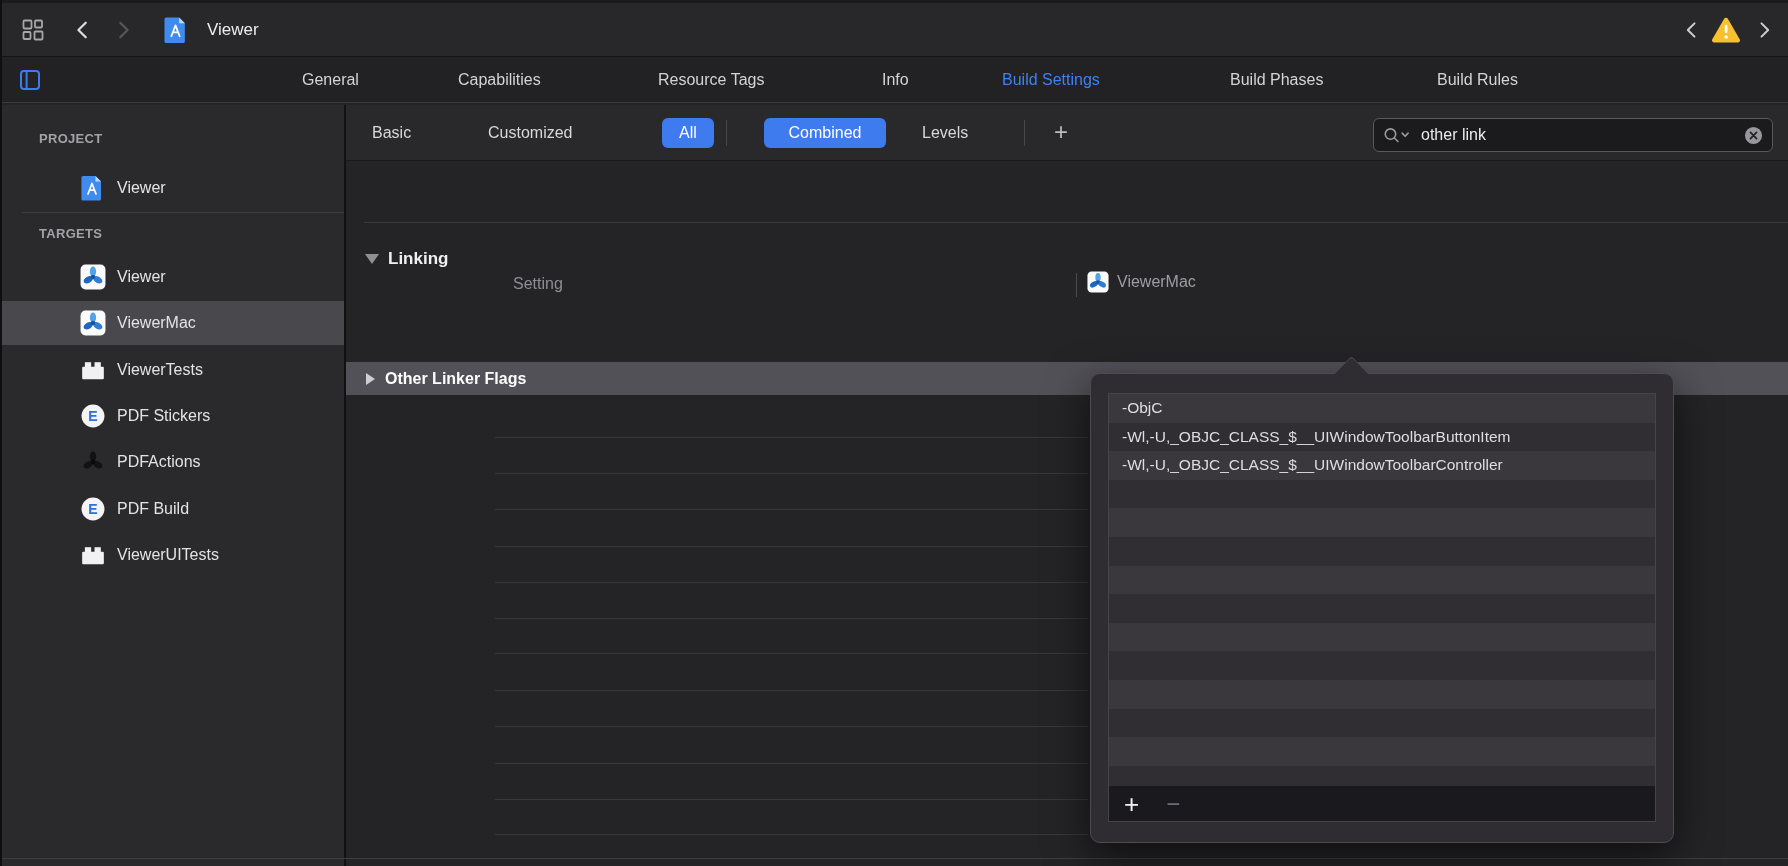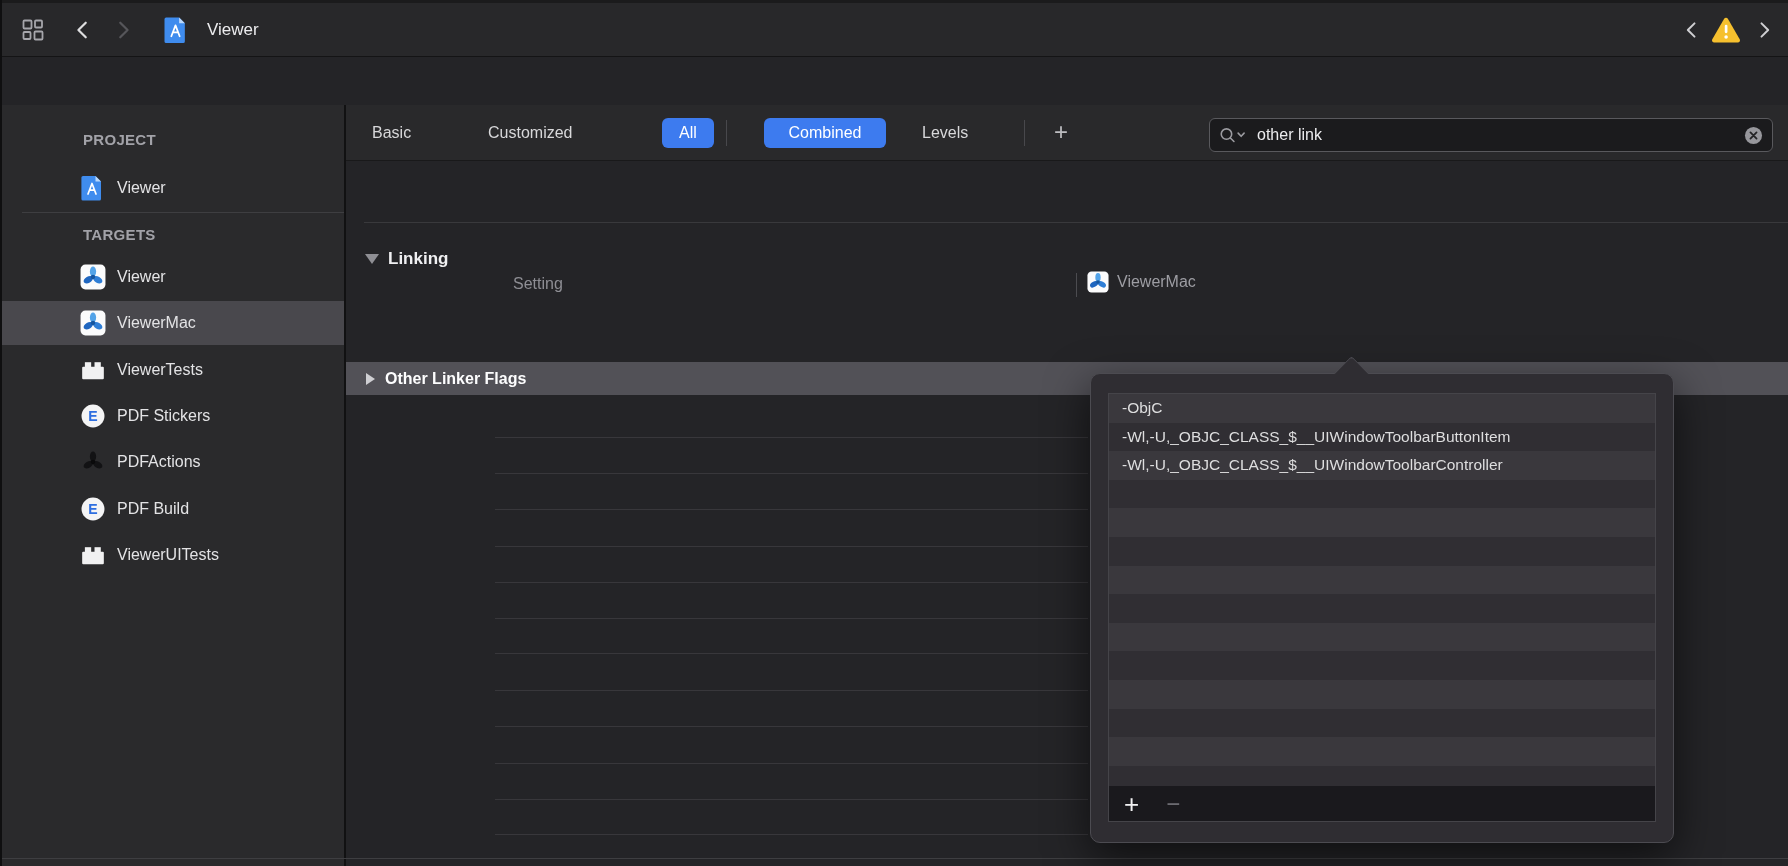--- a/index.html
+++ b/index.html
@@ -34,41 +34,41 @@
     font-size:16px; color:#d4d4d7; white-space:nowrap; cursor:default;
   }
   .tab.active { color:#3d82f2; }
 
   
   .body-row { position:absolute; top:105px; left:0; right:0; bottom:0; display:flex; }
   .sidebar {
     position:relative; width:344px; flex:none;
     background:#2a2a2c; border-right:2px solid #111112;
   }
-  .side-header { position:absolute; left:37px; font-size:15px; font-weight:bold; color:#a2a2a8; letter-spacing:.3px;margin-left:44px; }
+  .side-header { position:absolute; left:37px; font-size:13px; font-weight:bold; color:#a2a2a8; letter-spacing:.3px; }
   .side-item { position:absolute; left:0; right:0; height:40px; display:flex; align-items:center; padding-left:78px; gap:11px; font-size:16px; color:#e3e3e5; }
   .side-item.selected { height:44px; background:#49484d; }
   .side-item .ic { width:26px; height:26px; flex:none; display:flex; }
   .side-sep { position:absolute; left:20px; right:0; border-top:1px solid #3e3e41; }
 
   
   .content { position:relative; flex:1; background:#242427; }
   .filterbar {
     position:relative; height:56px; background:#29292b;
     border-bottom:1px solid #19191a;
   }
   .fitem { position:absolute; top:0; height:56px; line-height:56px; font-size:16px; color:#d8d8da; white-space:nowrap; }
   .fpill {
     position:absolute; top:13px; height:30px; line-height:30px; text-align:center;
     background:#3d7bef; color:#fff; border-radius:6px; font-size:16px;margin-left:20px;
   }
   .fsep { position:absolute; top:15px; width:1px; height:26px; background:#48484c; }
   .fplus { position:absolute; top:0; height:56px; line-height:54px; font-size:24px; font-weight:300; color:#bdbdc1; }
   .searchfield {
-    position:absolute; top:13px; right:15px; width:564px; height:31px;
+    position:absolute; top:13px; right:15px; width:400px; height:31px;
     background:#1b1b1d; border:1px solid #59595d; border-radius:6px;
     display:flex; align-items:center; padding:16px 9px;
   }
   .searchfield .stext { font-size:16px; color:#ececee; margin-left:10px; }
   .searchfield .clear { margin-left:auto; width:19px; height:19px; display:flex; }
 
   
   .settings { position:absolute; top:56px; left:0; right:0; bottom:0; }
   .toprule { position:absolute; top:61px; left:18px; right:0; border-top:1px solid #39393c; }
   .section-head { position:absolute; top:88px; left:19px; display:flex; align-items:center; gap:9px; }
@@ -163,20 +163,35 @@
         <circle cx="15.1" cy="20.3" r="1.7" fill="#ffffff"></circle>
       </svg>
     </span>
     <span class="abs chev" style="left:1752px">
       <svg width="20" height="22" viewBox="0 0 24 24" fill="none">
           <polyline points="9 4 17 12 9 20" stroke="#cfcfd2" stroke-width="2.4" stroke-linecap="round" stroke-linejoin="round"></polyline>
         </svg>
     </span>
   </header>
 
+  <nav class="tabbar">
+    <span class="toggle">
+      <svg width="22" height="22" viewBox="0 0 22 22" fill="none" stroke="#3d7bef" stroke-width="2">
+        <rect x="2" y="2" width="18" height="18" rx="3"></rect>
+          <line x1="7.6" y1="2.5" x2="7.6" y2="19.5"></line>
+      </svg>
+    </span>
+    <span class="tab" style="left:300px">General</span>
+    <span class="tab" style="left:456px">Capabilities</span>
+    <span class="tab" style="left:656px">Resource Tags</span>
+    <span class="tab" style="left:880px">Info</span>
+    <span class="tab active" style="left:1000px">Build Settings</span>
+    <span class="tab" style="left:1228px">Build Phases</span>
+    <span class="tab" style="left:1435px">Build Rules</span>
+  </nav>
 
   <div class="body-row">
 
     <aside class="sidebar">
       <div class="side-header" style="top:26px">PROJECT</div>
 
       <div class="side-item" style="top:63px">
         <span class="ic">
           <svg width="24" height="26" viewBox="0 0 22 26">
             <path d="M2 1 h12.5 l5.5 5.5 V24 a1.6 1.6 0 0 1 -1.6 1.6 H2 A1.6 1.6 0 0 1 .4 24 V2.6 A1.6 1.6 0 0 1 2 1 z" fill="#3f8cee"></path>

